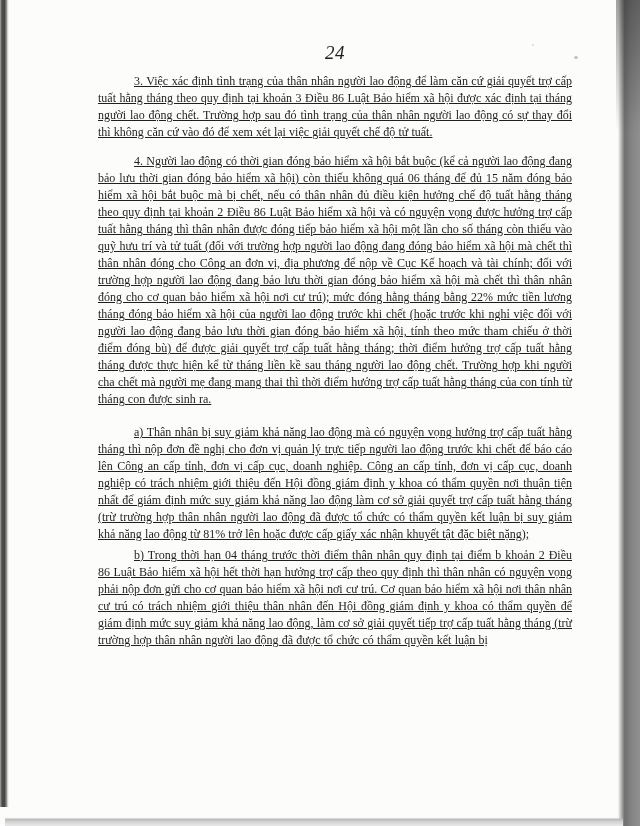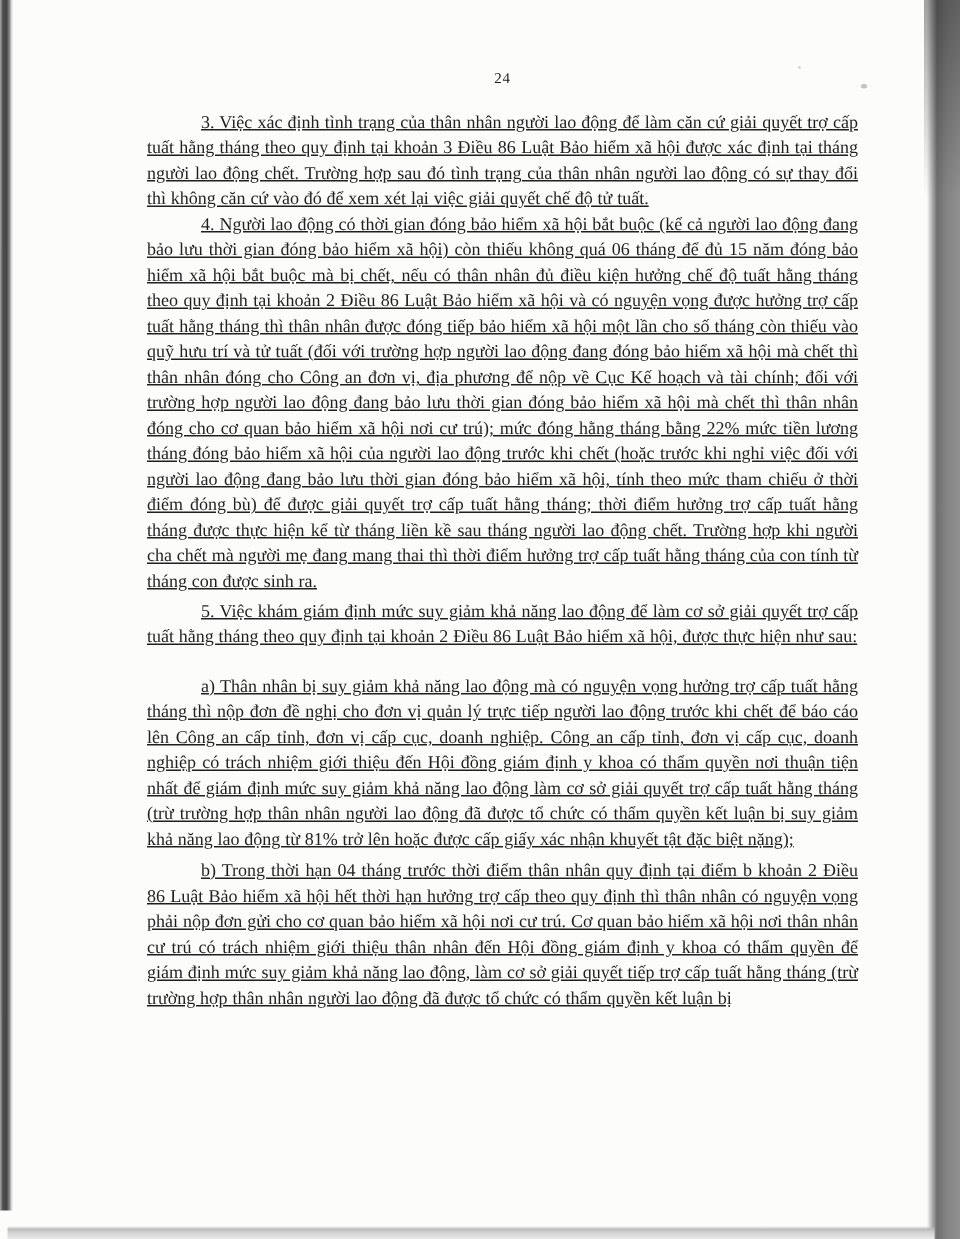--- a/index.html
+++ b/index.html
@@ -58,35 +58,36 @@
   .speck-2 { left: 532px; top: 44px; width: 2px; height: 2px; background: #d7d7d7; }
 
   .text-column {
     position: absolute;
     left: 98px; top: 0;
     width: 474px;
     padding-top: 44px;
   }
   .page-num {
     text-align: center;
-    font-size: 10px;
+    font-size: 19px;
     line-height: 17px;
     letter-spacing: 0.5px;
+    font-style: italic;
   }
   .para {
     font-size: 12px;
     line-height: 17px;
     text-align: justify;
     text-align-last: left;
     text-indent: 36px;
     word-spacing: 0.2px;
     text-decoration: underline;
   }
   .para-3 { margin-top: 12px; }
-  .para-4 { }
+  .para-4 { margin-top: 12px; }
   .para-5 { margin-top: 3px; }
   .para-a { margin-top: 16px; }
   .para-b { margin-top: 4px; }
 </style>
 </head>
 <body>
 
 <div class="scan-page">
 
   <div class="edge-left"></div>
@@ -95,20 +96,19 @@
   <div class="scan-speck speck-1"></div>
   <div class="scan-speck speck-2"></div>
 
   <div class="text-column">
     <div class="page-num">24</div>
 
     <p class="para para-3">3. Việc xác định tình trạng của thân nhân người lao động để làm căn cứ giải quyết trợ cấp tuất hằng tháng theo quy định tại khoản 3 Điều 86 Luật Bảo hiểm xã hội được xác định tại tháng người lao động chết. Trường hợp sau đó tình trạng của thân nhân người lao động có sự thay đổi thì không căn cứ vào đó để xem xét lại việc giải quyết chế độ tử tuất.</p>
 
     <p class="para para-4">4. Người lao động có thời gian đóng bảo hiểm xã hội bắt buộc (kể cả người lao động đang bảo lưu thời gian đóng bảo hiểm xã hội) còn thiếu không quá 06 tháng để đủ 15 năm đóng bảo hiểm xã hội bắt buộc mà bị chết, nếu có thân nhân đủ điều kiện hưởng chế độ tuất hằng tháng theo quy định tại khoản 2 Điều 86 Luật Bảo hiểm xã hội và có nguyện vọng được hưởng trợ cấp tuất hằng tháng thì thân nhân được đóng tiếp bảo hiểm xã hội một lần cho số tháng còn thiếu vào quỹ hưu trí và tử tuất (đối với trường hợp người lao động đang đóng bảo hiểm xã hội mà chết thì thân nhân đóng cho Công an đơn vị, địa phương để nộp về Cục Kế hoạch và tài chính; đối với trường hợp người lao động đang bảo lưu thời gian đóng bảo hiểm xã hội mà chết thì thân nhân đóng cho cơ quan bảo hiểm xã hội nơi cư trú); mức đóng hằng tháng bằng 22% mức tiền lương tháng đóng bảo hiểm xã hội của người lao động trước khi chết (hoặc trước khi nghỉ việc đối với người lao động đang bảo lưu thời gian đóng bảo hiểm xã hội, tính theo mức tham chiếu ở thời điểm đóng bù) để được giải quyết trợ cấp tuất hằng tháng; thời điểm hưởng trợ cấp tuất hằng tháng được thực hiện kể từ tháng liền kề sau tháng người lao động chết. Trường hợp khi người cha chết mà người mẹ đang mang thai thì thời điểm hưởng trợ cấp tuất hằng tháng của con tính từ tháng con được sinh ra.</p>
 
-    <p class="para para-5">5. Việc khám giám định mức suy giảm khả năng lao động để làm cơ sở giải quyết trợ cấp tuất hằng tháng theo quy định tại khoản 2 Điều 86 Luật Bảo hiểm xã hội, được thực hiện như sau:</p>
 
     <p class="para para-a">a) Thân nhân bị suy giảm khả năng lao động mà có nguyện vọng hưởng trợ cấp tuất hằng tháng thì nộp đơn đề nghị cho đơn vị quản lý trực tiếp người lao động trước khi chết để báo cáo lên Công an cấp tỉnh, đơn vị cấp cục, doanh nghiệp. Công an cấp tỉnh, đơn vị cấp cục, doanh nghiệp có trách nhiệm giới thiệu đến Hội đồng giám định y khoa có thẩm quyền nơi thuận tiện nhất để giám định mức suy giảm khả năng lao động làm cơ sở giải quyết trợ cấp tuất hằng tháng (trừ trường hợp thân nhân người lao động đã được tổ chức có thẩm quyền kết luận bị suy giảm khả năng lao động từ 81% trở lên hoặc được cấp giấy xác nhận khuyết tật đặc biệt nặng);</p>
 
     <p class="para para-b">b) Trong thời hạn 04 tháng trước thời điểm thân nhân quy định tại điểm b khoản 2 Điều 86 Luật Bảo hiểm xã hội hết thời hạn hưởng trợ cấp theo quy định thì thân nhân có nguyện vọng phải nộp đơn gửi cho cơ quan bảo hiểm xã hội nơi cư trú. Cơ quan bảo hiểm xã hội nơi thân nhân cư trú có trách nhiệm giới thiệu thân nhân đến Hội đồng giám định y khoa có thẩm quyền để giám định mức suy giảm khả năng lao động, làm cơ sở giải quyết tiếp trợ cấp tuất hằng tháng (trừ trường hợp thân nhân người lao động đã được tổ chức có thẩm quyền kết luận bị</p>
   </div>
 
 </div>
 
 </body></html>

